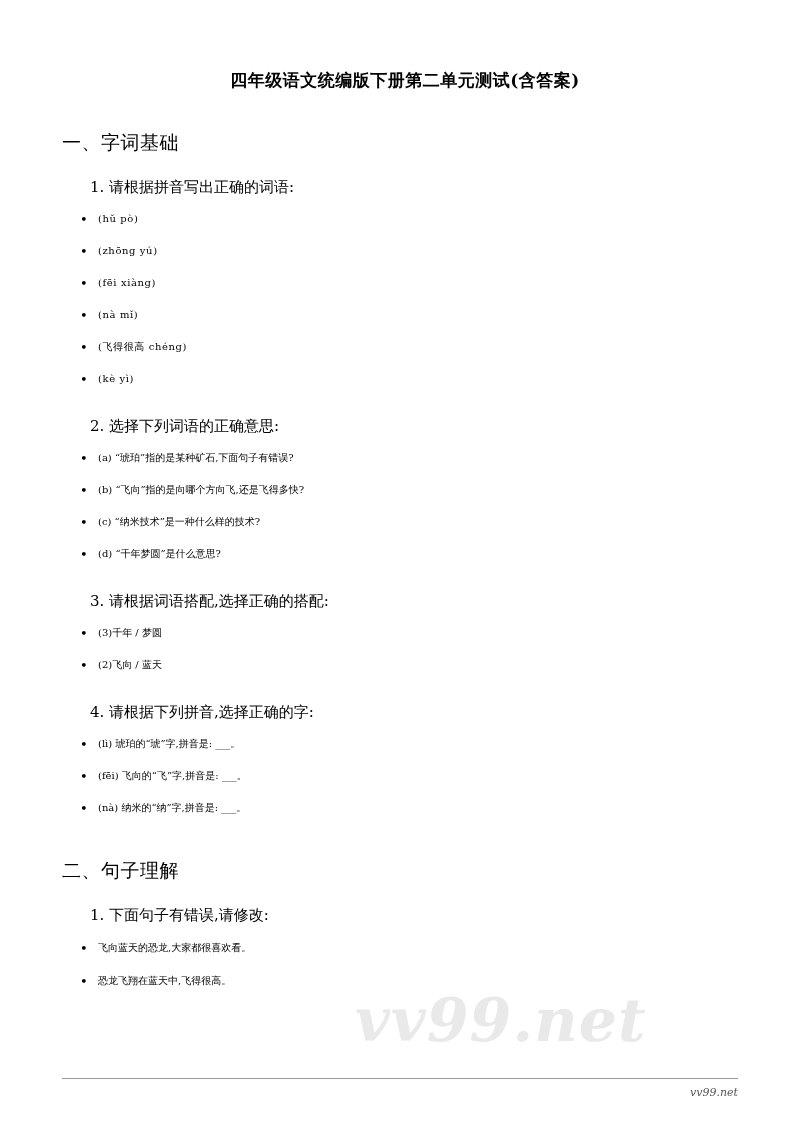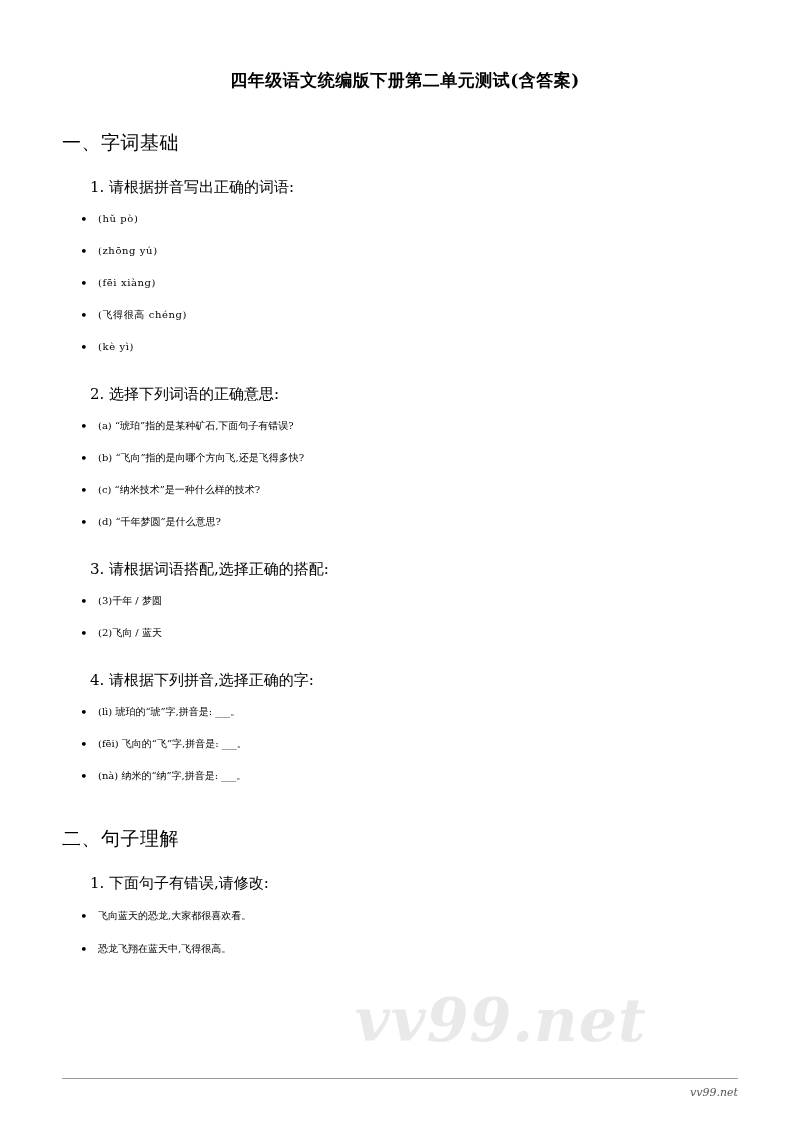--- a/index.html
+++ b/index.html
@@ -122,20 +122,23 @@
     <li>
         <span class="pinyin">(hǔ pò)</span>
       </li>
     <li>
         <span class="pinyin">(zhōng yú)</span>
       </li>
     <li>
         <span class="pinyin">(fēi xiàng)</span>
       </li>
     <li>
+        <span class="pinyin">(nà mǐ)</span>
+      </li>
+    <li>
         <span class="pinyin">(飞得很高 chéng)</span>
       </li>
     <li>
         <span class="pinyin">(kè yì)</span>
       </li>
   </ul>
 
   <div class="q-label">2. 选择下列词语的正确意思:</div>
   <ul class="bullets">
     <li>

